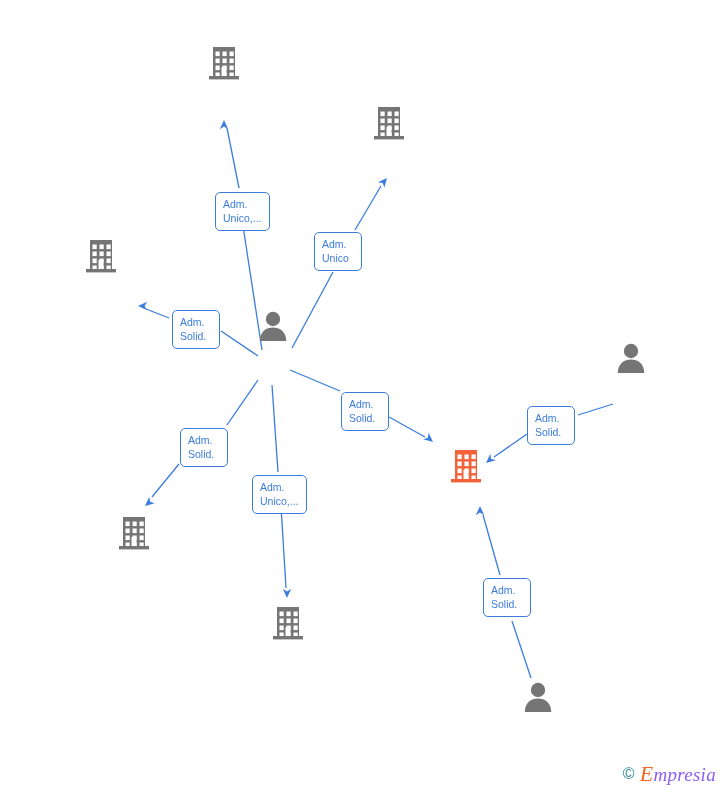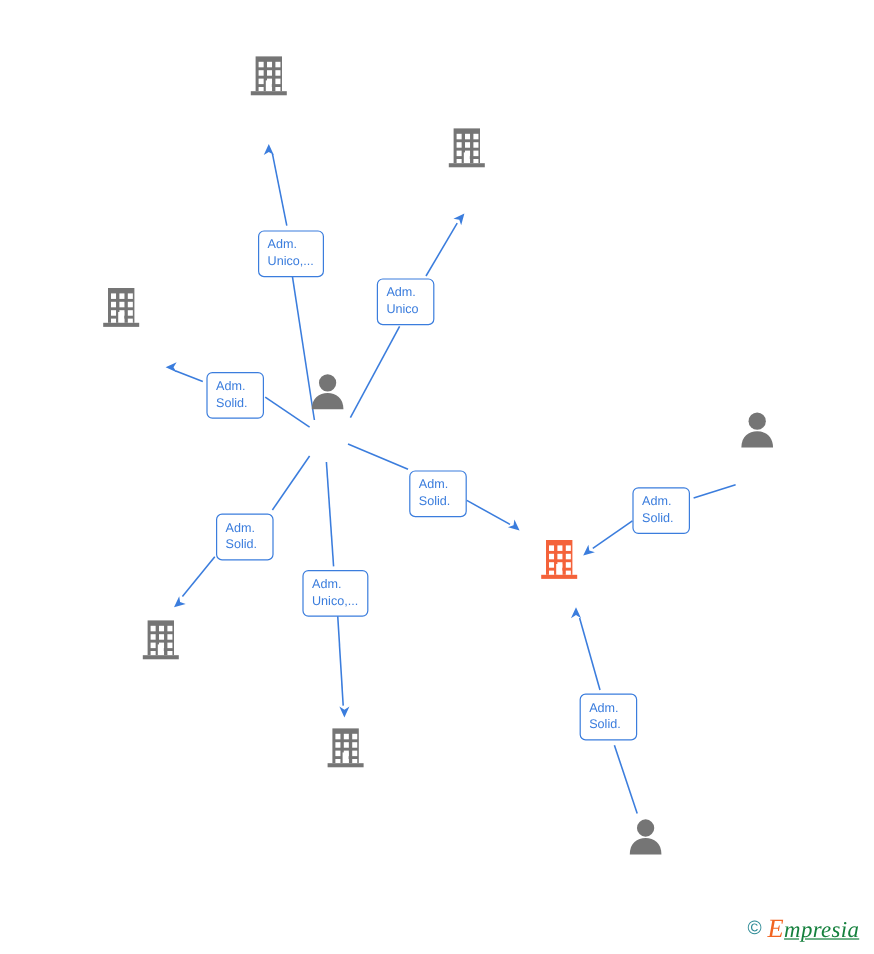--- a/index.html
+++ b/index.html
@@ -60,21 +60,21 @@
     font-size:19px;
     font-family:"Liberation Serif","DejaVu Serif",serif;
   }
   #watermark .copy{
     color:#2e8b96;
     font-size:16px;
     font-family:"Liberation Sans","DejaVu Sans",sans-serif;
   }
   #watermark .brand{letter-spacing:.3px;}
   #watermark .brand .e{color:#f26522;font-style:italic;font-size:22px;}
-  #watermark .brand .rest{color:#15803d;font-style:italic;text-decoration:underline;}
+  #watermark .brand .rest{color:#8b5cf6;font-style:italic;}
 </style>
 </head>
 <body>
 
 <div id="graph">
 
   <svg class="edges" viewBox="0 0 728 795" aria-hidden="true">
     <defs>
       <marker id="ah" markerWidth="9" markerHeight="9" refX="7.5" refY="4.5" orient="auto" markerUnits="userSpaceOnUse">
         <path d="M0,0.6 L8.4,4.5 L0,8.4 L2.3,4.5 Z" fill="#3b7ddd"></path>

